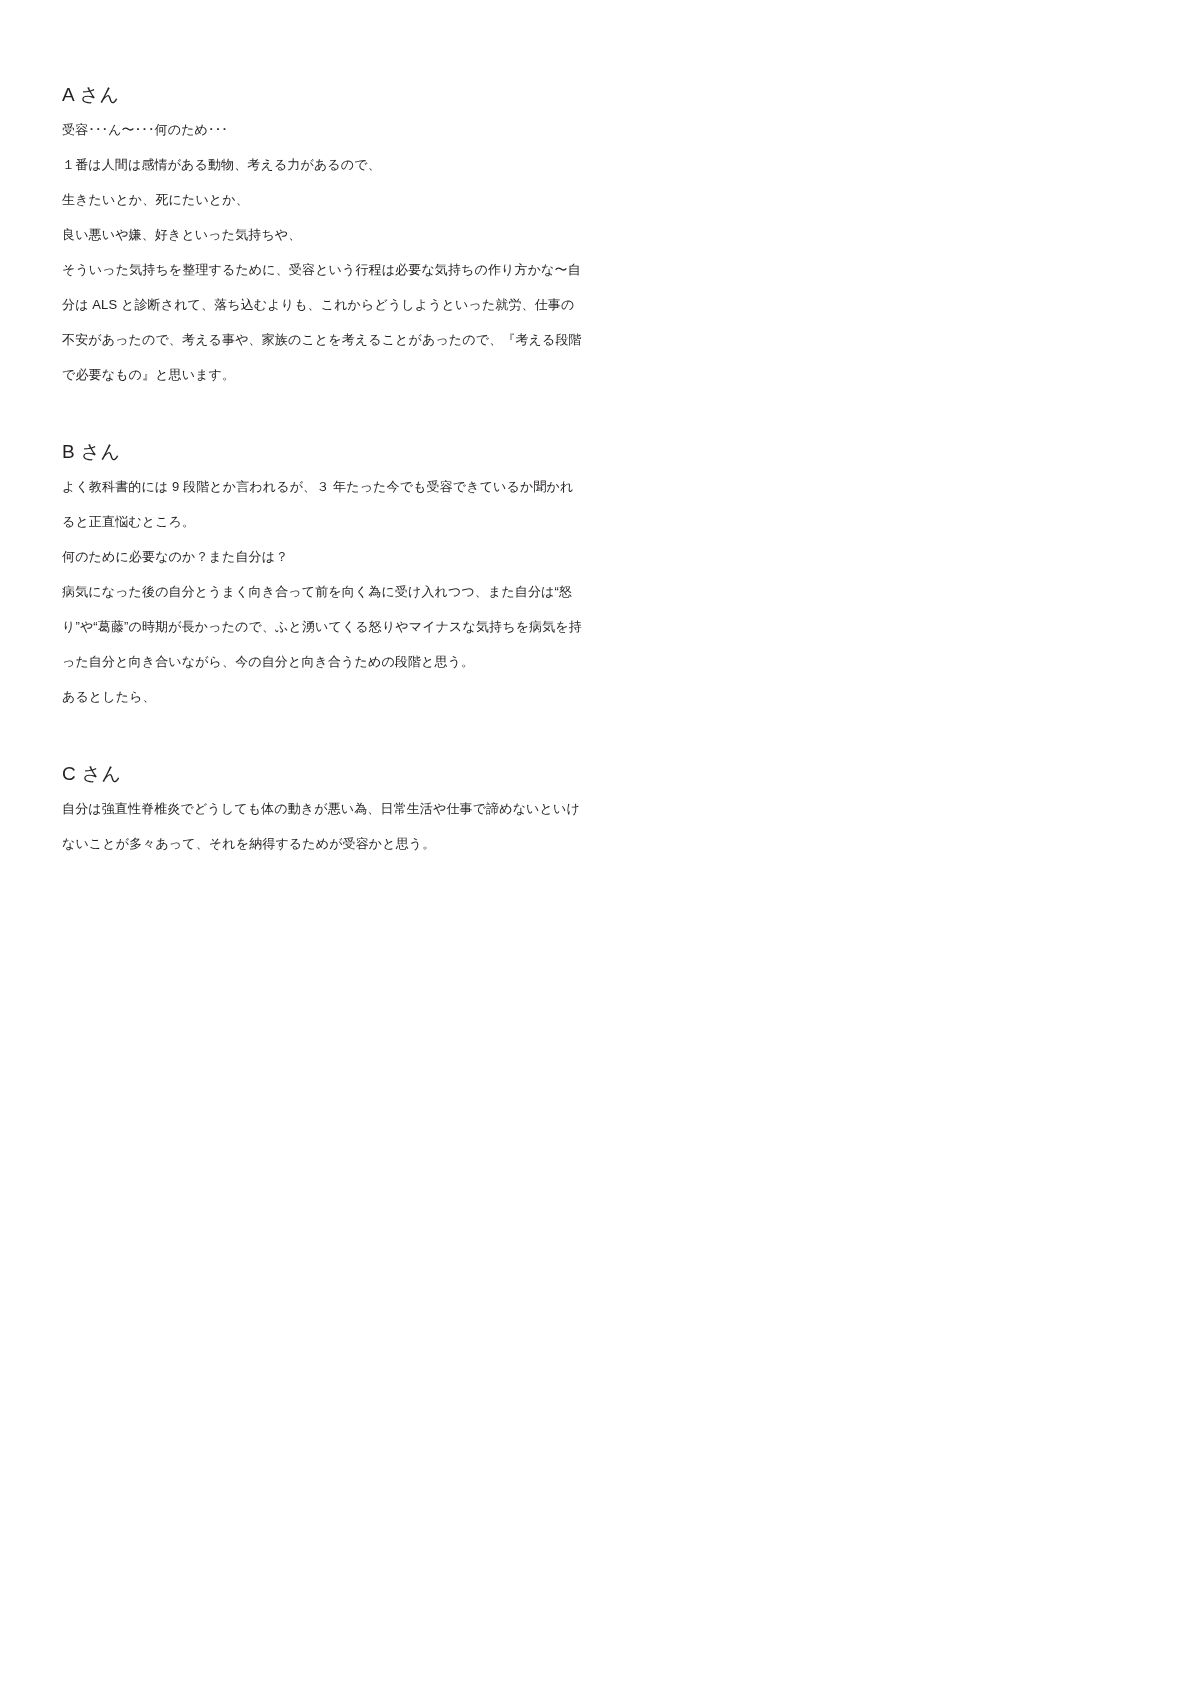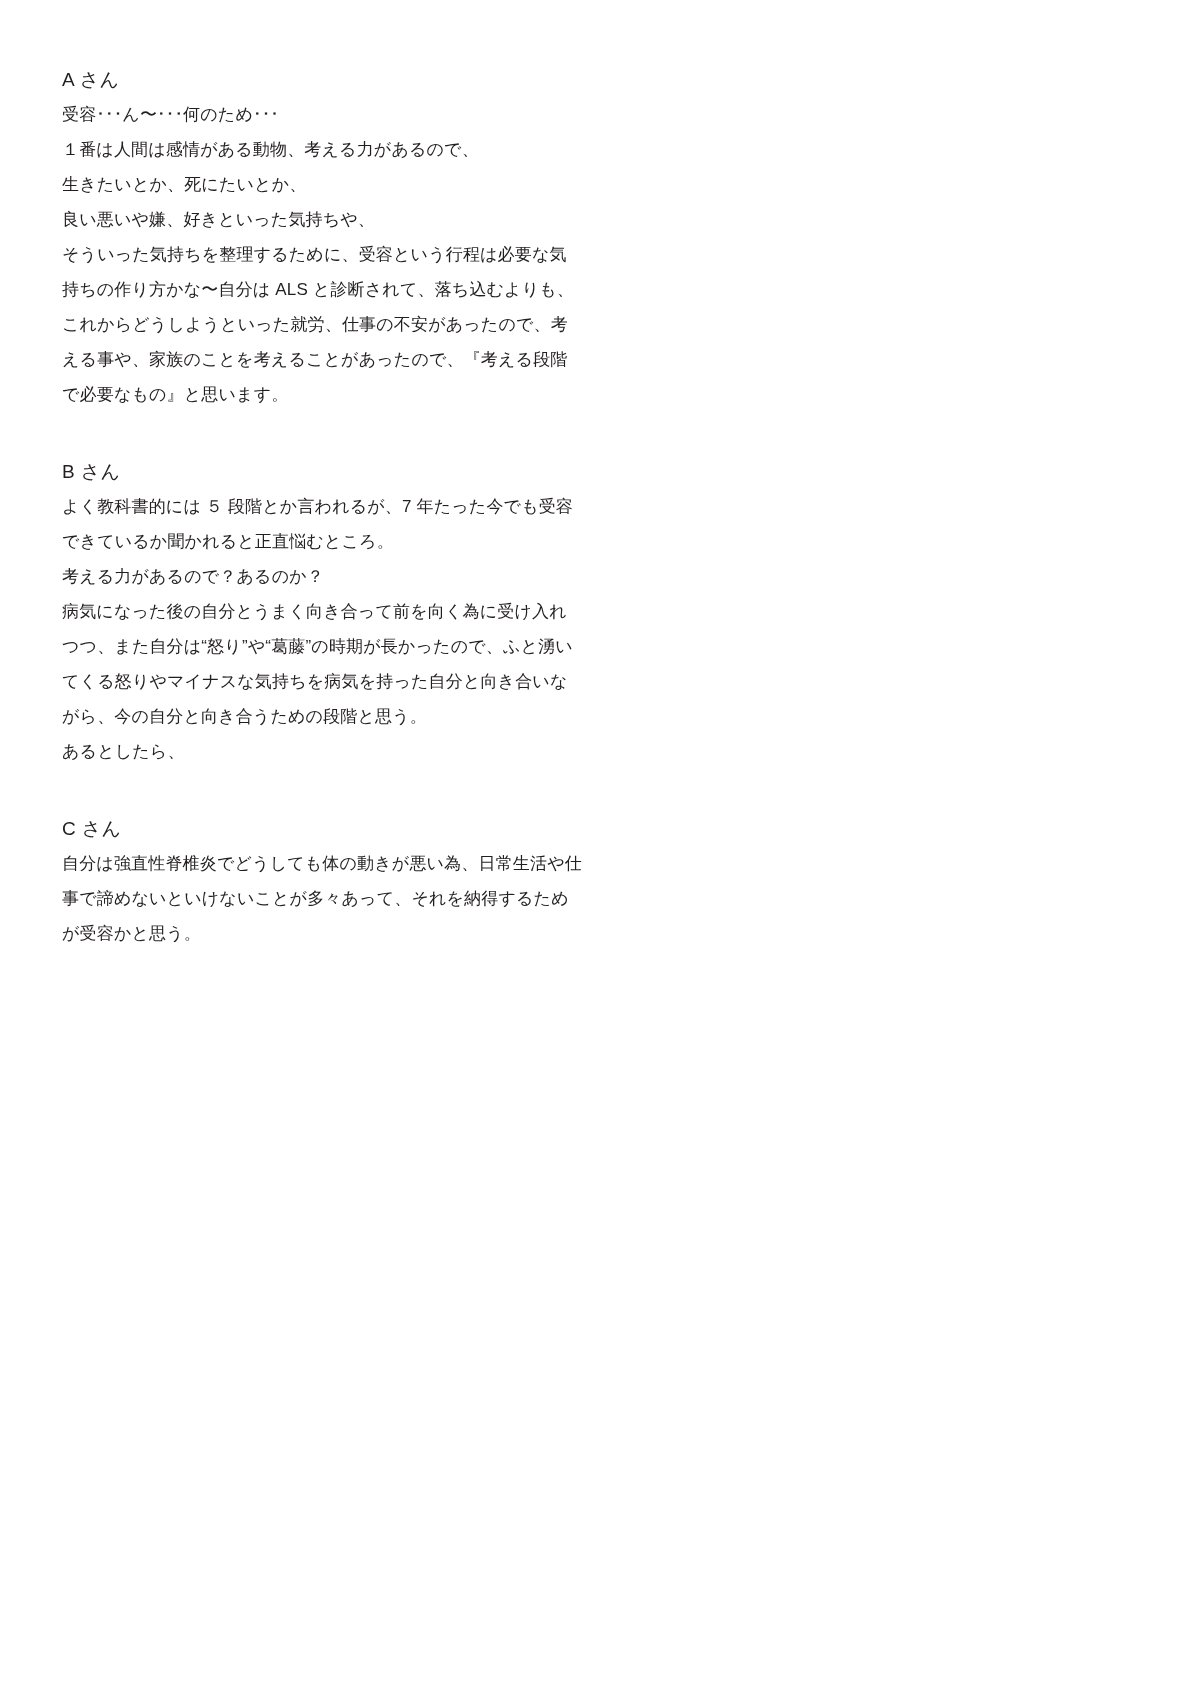--- a/index.html
+++ b/index.html
@@ -24,33 +24,34 @@
     background: #ffffff;
   }
   .content {
     position: absolute;
     left: 62px;
     top: 62px;
     width: 520px;
   }
   .block {
     margin-bottom: 42px;
+    margin-top: 15px;
   }
   .block:last-child {
     margin-bottom: 0;
   }
   .speaker {
     font-size: 19px;
     line-height: 35px;
     letter-spacing: 0.02em;
     color: #231f20;
     white-space: pre-wrap;
   }
   .para {
-    font-size: 17px;
+    font-size: 13px;
     line-height: 35px;
     letter-spacing: 0.01em;
     color: #231f20;
     white-space: pre-wrap;
     text-align: left;
   }
 </style>
 </head>
 <body>
 
@@ -61,22 +62,22 @@
       <div class="speaker">A さん</div>
       <div class="para">受容･･･ん〜･･･何のため･･･</div>
       <div class="para">１番は人間は感情がある動物、考える力があるので、</div>
       <div class="para">生きたいとか、死にたいとか、</div>
       <div class="para">良い悪いや嫌、好きといった気持ちや、</div>
       <div class="para">そういった気持ちを整理するために、受容という行程は必要な気持ちの作り方かな〜自分は ALS と診断されて、落ち込むよりも、これからどうしようといった就労、仕事の不安があったので、考える事や、家族のことを考えることがあったので、『考える段階で必要なもの』と思います。</div>
     </div>
 
     <div class="block">
       <div class="speaker">B さん</div>
-      <div class="para">よく教科書的には ５ 段階とか言われるが、7 年たった今でも受容できているか聞かれると正直悩むところ。</div>
-      <div class="para">考える力があるので？あるのか？</div>
+      <div class="para">よく教科書的には 9 段階とか言われるが、３ 年たった今でも受容できているか聞かれると正直悩むところ。</div>
+      <div class="para">何のために必要なのか？また自分は？</div>
       <div class="para">病気になった後の自分とうまく向き合って前を向く為に受け入れつつ、また自分は“怒り”や“葛藤”の時期が長かったので、ふと湧いてくる怒りやマイナスな気持ちを病気を持った自分と向き合いながら、今の自分と向き合うための段階と思う。</div>
       <div class="para">あるとしたら、</div>
     </div>
 
     <div class="block">
       <div class="speaker">C さん</div>
       <div class="para">自分は強直性脊椎炎でどうしても体の動きが悪い為、日常生活や仕事で諦めないといけないことが多々あって、それを納得するためが受容かと思う。</div>
     </div>
 
   </div>

